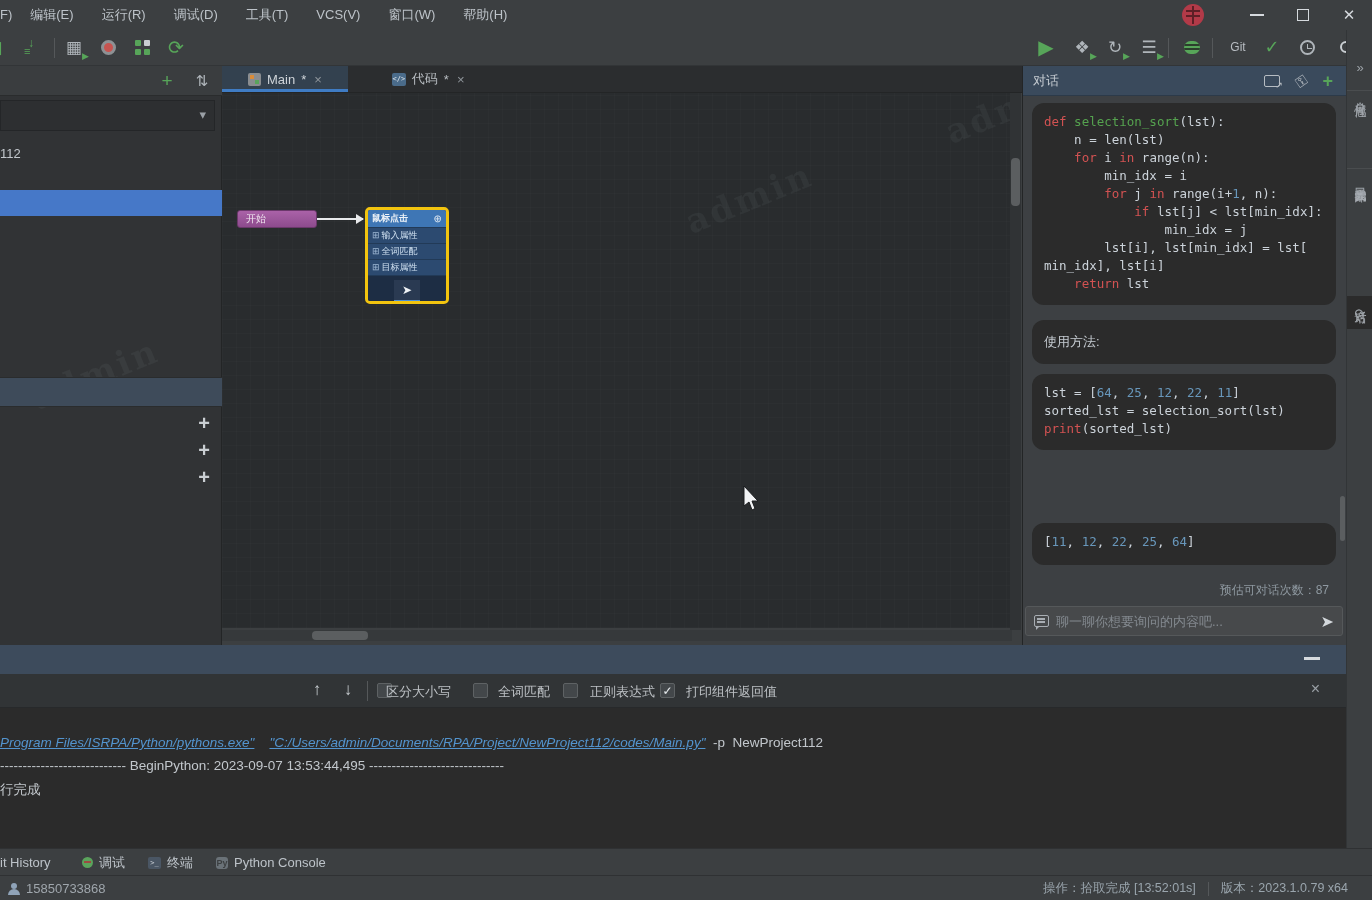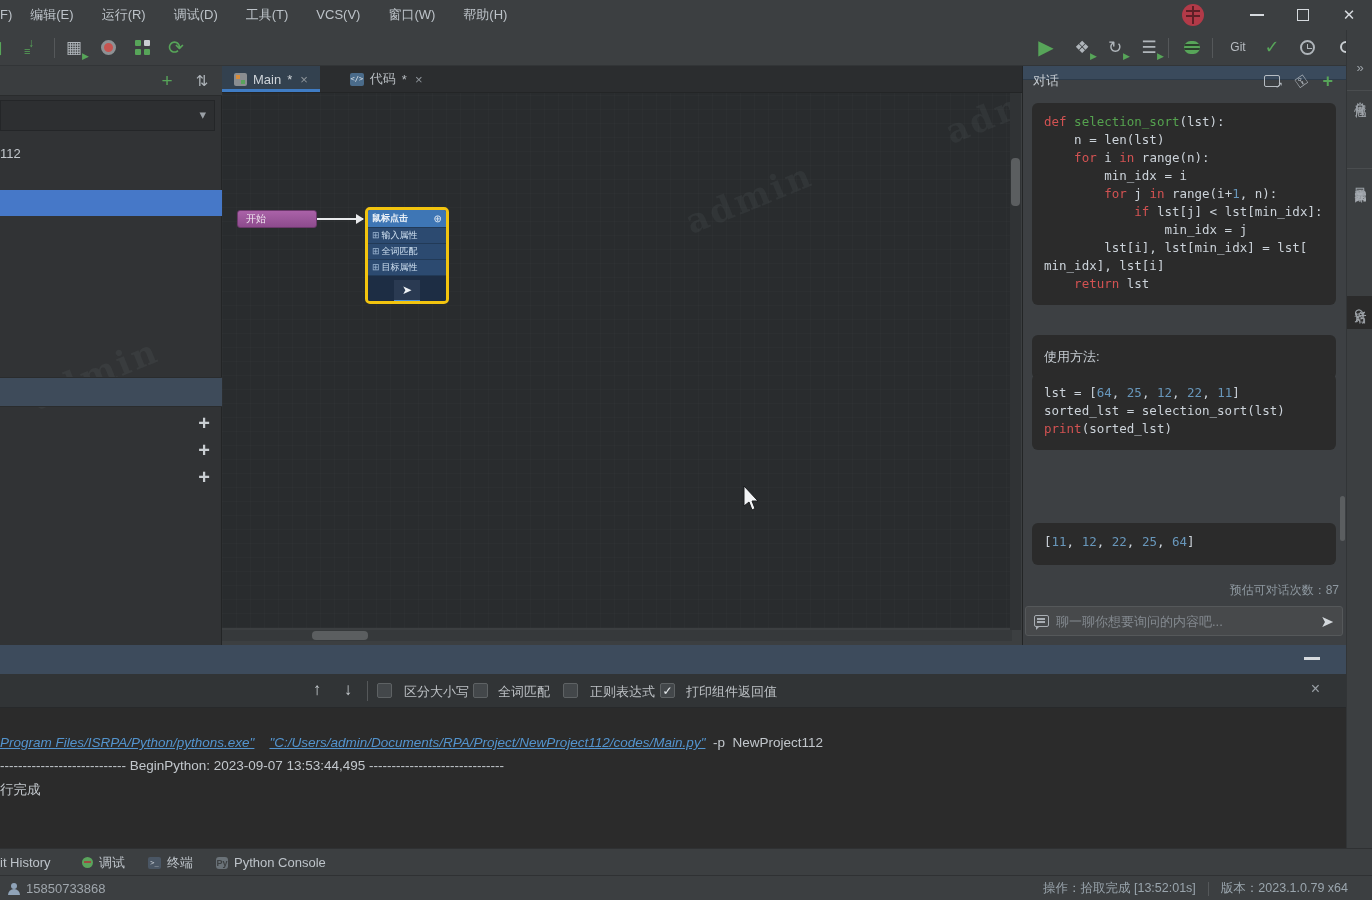--- a/index.html
+++ b/index.html
@@ -52,21 +52,21 @@
   .lp-collapse { position:absolute; left:191px; top:4px; width:22px; height:22px; color:#afb5ba; font-size:15px; text-align:center; line-height:22px; }
   .lp-dropdown { position:absolute; left:0; top:34px; width:215px; height:31px; background:#2d2f31; border:1px solid #242628; }
   .lp-dd-chev { position:absolute; right:8px; top:6px; color:#9aa0a6; font-size:13px; }
   .lp-item { position:absolute; left:0; width:222px; height:24px; font-size:13px; color:#c2c7cc; line-height:24px; }
   .lp-sel-blue { position:absolute; left:0; top:124px; width:222px; height:26px; background:#4678c8; }
   .lp-slate { position:absolute; left:0; top:311px; width:222px; height:30px; background:#3e4b5a; border-top:1px solid #2a2c2d; border-bottom:1px solid #2a2c2d; }
   .lp-addbtn { position:absolute; left:193px; width:22px; height:22px; color:#c9ced2; font-size:20px; font-weight:bold; text-align:center; line-height:22px; }
 
   
   .tabstrip { position:absolute; left:222px; top:66px; width:800px; height:27px; background:#2b2d2f; border-bottom:1px solid #232526; display:flex; }
-  .tab { position:relative; display:flex; align-items:center; gap:6px; padding:0 12px; font-size:13px; color:#b8bdc2; }
+  .tab { position:relative; display:flex; align-items:center; gap:6px; padding:0 26px; font-size:13px; color:#b8bdc2; }
   .tab.active { background:#33414f; color:#ced3d8; box-shadow:inset 0 -3px 0 #3f7cc4; }
   .tab .close { color:#8f959b; font-size:13px; margin-left:2px; }
   .tab-icon-main { width:13px; height:13px; background:#8a8d90; border-radius:2px; position:relative; }
   .tab-icon-main:before { content:""; position:absolute; left:2px; top:2px; width:4px; height:4px; background:#d98c3a; }
   .tab-icon-main:after { content:""; position:absolute; left:7px; top:7px; width:4px; height:4px; background:#5aa45c; }
   .tab-icon-code { width:14px; height:13px; background:#4a6b8a; border-radius:2px; color:#dfe5ea; font-size:7px;
     display:flex; align-items:center; justify-content:center; font-family:"DejaVu Sans Mono", monospace; }
 
   .canvas { position:absolute; left:222px; top:93px; width:790px; height:535px; background:#292c2e;
     background-image:
@@ -94,35 +94,35 @@
   .an-thumb { width:26px; height:22px; background:#2a3a52; border-bottom:2px solid #4a90d9;
     display:flex; align-items:center; justify-content:center; color:#f0f3f6; font-size:12px; }
 
   .hscroll { position:absolute; left:222px; top:630px; width:790px; height:11px; background:#36393b; }
   .hscroll .thumb { position:absolute; left:90px; top:1px; width:56px; height:9px; background:#5b5e60; border-radius:4px; }
   .vscroll { position:absolute; left:1010px; top:93px; width:11px; height:537px; background:#303335; }
   .vscroll .thumb { position:absolute; left:1px; top:65px; width:9px; height:48px; background:#5b5e60; border-radius:4px; }
 
   
   .chat-panel { position:absolute; left:1022px; top:66px; width:324px; height:579px; background:#3d4043; border-left:1px solid #232526; }
-  .cp-header { position:absolute; left:0; top:0; width:324px; height:14px; background:#3a4a5c; border-bottom:1px solid #2c3a49;
+  .cp-header { position:absolute; left:0; top:0; width:324px; height:30px; background:#3a4a5c; border-bottom:1px solid #2c3a49;
     font-size:13px; color:#c5cbd1; line-height:30px; padding-left:10px; }
   .cp-hicons { position:absolute; right:14px; top:0; height:30px; display:flex; align-items:center; gap:16px; }
   .cp-hicon { font-size:14px; color:#b6bcc2; }
   .cp-hicon.plus { color:#57a559; font-size:18px; font-weight:bold; }
   .export-ic { width:16px; height:12px; border:1.5px solid #b6bcc2; border-radius:2px; position:relative; }
   .export-ic:after { content:"↗"; position:absolute; right:-4px; top:-6px; font-size:9px; color:#b6bcc2; }
   .key-ic { transform:rotate(-35deg); display:inline-block; }
 
-  .block { position:absolute; left:9px; width:304px; background:#2b2b2b; border-radius:6px; }
+  .block { position:absolute; left:9px; width:304px; background:#2b2b2b; border-radius:12px; }
   .code { font-family:"DejaVu Sans Mono", monospace; font-size:12.5px; line-height:18px; padding:10px 12px; white-space:pre; overflow:hidden; }
   .label-block { font-size:13px; color:#c5cbd1; padding:13px 12px; }
   .seg-k { color:#d25252; } .seg-f { color:#55a24f; } .seg-n { color:#6897bb; }
   .seg-p { color:#ccd3da; }
-  .quota { position:absolute; right:7px; top:516px; font-size:12px; color:#8f99a1; }
+  .quota { position:absolute; right:17px; top:516px; font-size:12px; color:#8f99a1; }
   .chat-input { position:absolute; left:2px; top:540px; width:318px; height:30px; background:#47494b;
     border:1px solid #55585a; border-radius:3px; display:flex; align-items:center; padding:0 8px; gap:7px; }
   .chat-bubble { width:15px; height:12px; border:1.5px solid #a8adb3; border-radius:2px; position:relative; flex:none; }
   .chat-bubble:before { content:""; position:absolute; left:2px; top:2px; width:8px; height:1.5px; background:#a8adb3; box-shadow:0 3px 0 #a8adb3; }
   .chat-bubble:after { content:""; position:absolute; left:1px; bottom:-4px; border-top:4px solid #a8adb3;
     border-right:4px solid transparent; }
   .chat-input input { flex:1; background:transparent; border:none; outline:none; color:#fde047; font-size:13px; }
   .chat-input input::placeholder { color:#83898f; }
   .send-ic { color:#d4d8dc; font-size:16px; flex:none; }
   .cp-scroll { position:absolute; left:317px; top:430px; width:5px; height:45px; background:#5b5e60; border-radius:3px; }
@@ -318,21 +318,21 @@
   <div class="chat-panel">
     <div class="cp-header">
       <span>对话</span>
       <div class="cp-hicons">
         <div class="export-ic"></div>
         <span class="cp-hicon key-ic">⚿</span>
         <span class="cp-hicon plus">+</span>
       </div>
     </div>
     <div class="block code" style="top:37px; height:202px"><div><span class="seg-k">def </span><span class="seg-f">selection_sort</span><span class="seg-p">(lst):</span></div><div><span class="seg-p">    n = len(lst)</span></div><div><span class="seg-p">    </span><span class="seg-k">for</span><span class="seg-p"> i </span><span class="seg-k">in</span><span class="seg-p"> range(n):</span></div><div><span class="seg-p">        min_idx = i</span></div><div><span class="seg-p">        </span><span class="seg-k">for</span><span class="seg-p"> j </span><span class="seg-k">in</span><span class="seg-p"> range(i+</span><span class="seg-n">1</span><span class="seg-p">, n):</span></div><div><span class="seg-p">            </span><span class="seg-k">if</span><span class="seg-p"> lst[j] &lt; lst[min_idx]:</span></div><div><span class="seg-p">                min_idx = j</span></div><div><span class="seg-p">        lst[i], lst[min_idx] = lst[</span></div><div><span class="seg-p">min_idx], lst[i]</span></div><div><span class="seg-p">    </span><span class="seg-k">return</span><span class="seg-p"> lst</span></div></div>
-    <div class="block label-block" style="top:269px; height:44px">使用方法:</div>
+    <div class="block label-block" style="top:254px; height:44px">使用方法:</div>
     <div class="block code" style="top:308px; height:76px"><div><span class="seg-p">lst = [</span><span class="seg-n">64</span><span class="seg-p">, </span><span class="seg-n">25</span><span class="seg-p">, </span><span class="seg-n">12</span><span class="seg-p">, </span><span class="seg-n">22</span><span class="seg-p">, </span><span class="seg-n">11</span><span class="seg-p">]</span></div><div><span class="seg-p">sorted_lst = selection_sort(lst)</span></div><div><span class="seg-k">print</span><span class="seg-p">(sorted_lst)</span></div></div>
     <div class="block code" style="top:457px; height:42px"><div><span class="seg-p">[</span><span class="seg-n">11</span><span class="seg-p">, </span><span class="seg-n">12</span><span class="seg-p">, </span><span class="seg-n">22</span><span class="seg-p">, </span><span class="seg-n">25</span><span class="seg-p">, </span><span class="seg-n">64</span><span class="seg-p">]</span></div></div>
     <div class="quota">预估可对话次数：87</div>
     <div class="chat-input">
       <div class="chat-bubble"></div>
       <input type="text" placeholder="聊一聊你想要询问的内容吧..." style="">
       <span class="send-ic">➤</span>
     </div>
     <div class="cp-scroll"></div>
   </div>
@@ -356,21 +356,21 @@
   </div>
 
   <div class="console-header">
     <div class="console-min"></div>
   </div>
   <div class="search-row">
     <div class="sr-arrow" style="left:306px">↑</div>
     <div class="sr-arrow" style="left:337px">↓</div>
     <div class="sr-sep"></div>
     <div class="cbx" style="left:377px"></div>
-    <div class="cbx-label" style="left:404px">区分大小写</div>
+    <div class="cbx-label" style="left:386px">区分大小写</div>
     <div class="cbx" style="left:473px"></div>
     <div class="cbx-label" style="left:498px">全词匹配</div>
     <div class="cbx" style="left:563px"></div>
     <div class="cbx-label" style="left:590px">正则表达式</div>
     <div class="cbx" style="left:660px">✓</div>
     <div class="cbx-label" style="left:686px">打印组件返回值</div>
     <div class="sr-close">×</div>
   </div>
   <div class="console-out">
     <div class="con-line" style="top:27px"><div><span class="seg-link">Program Files/ISRPA/Python/pythons.exe"</span><span class="seg-dim">    </span><span class="seg-link">"C:/Users/admin/Documents/RPA/Project/NewProject112/codes/Main.py"</span><span class="seg-dim">  -p  NewProject112</span></div></div>

